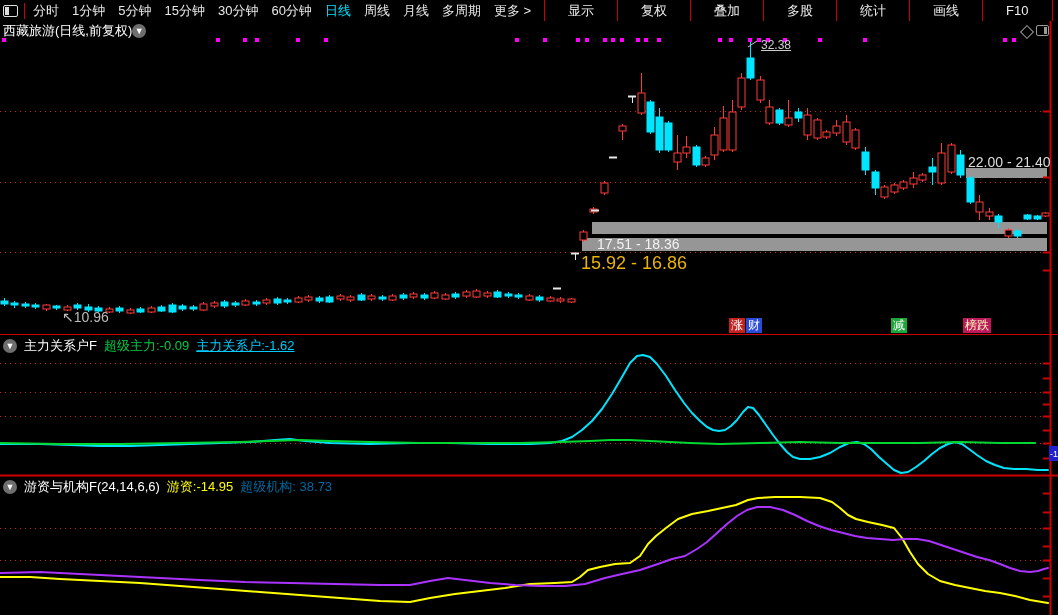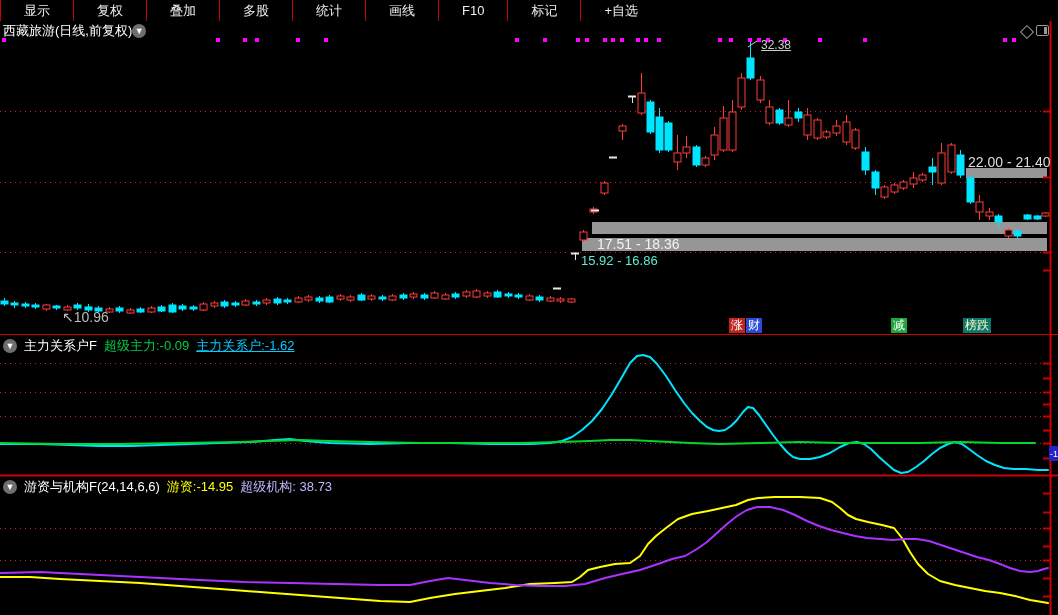--- a/index.html
+++ b/index.html
@@ -19,34 +19,50 @@
   .chev-circle{width:14px;height:14px;border-radius:50%;background:#6e6e6e;color:#fff;font-size:9px;
                display:flex;align-items:center;justify-content:center;line-height:1;}
   .corner-icon{position:absolute;z-index:3;}
   #diamond-icon{left:1022px;top:27px;width:8px;height:8px;border:1px solid #999;transform:rotate(45deg);}
   #panel-icon{left:1036px;top:25px;width:11px;height:9px;border:1px solid #999;border-radius:2px;position:absolute;}
   #panel-icon::after{content:"";position:absolute;right:1px;top:1px;bottom:1px;width:3px;background:#999;}
   .ann{position:absolute;z-index:2;white-space:nowrap;}
   #ann-peak{left:761px;top:38px;font-size:12px;color:#ccc;text-decoration:underline;}
   #ann-high{left:968px;top:154px;font-size:14px;color:#ddd;}
   #ann-mid{left:597px;top:236px;font-size:14px;color:#f2f2f2;}
-  #ann-low2{left:581px;top:253px;font-size:13px;color:#5eead4;}
+  #ann-low2{left:581px;top:253px;font-size:18px;color:#eab308;}
   #ann-low{left:62px;top:309px;font-size:14px;color:#bbb;}
   .tag{position:absolute;top:318px;height:15px;line-height:15px;font-size:12px;padding:0 2px;z-index:2;}
   .phdr{position:absolute;left:3px;z-index:3;display:flex;align-items:center;gap:7px;font-size:13px;}
   #p1-hdr{top:337px;}
   #p2-hdr{top:478px;}
   .pname{color:#fff;}
   .metric{white-space:nowrap;}
   #chart-svg{position:absolute;left:0;top:0;z-index:1;}
 </style>
 </head>
 <body>
 
 <div id="topbar">
+  <div id="tb-left">
+    <span class="win-icon"></span>
+    <span class="tb-sep"></span>
+
+  <span class="tb-item">分时</span>
+      <span class="tb-item">1分钟</span>
+      <span class="tb-item">5分钟</span>
+      <span class="tb-item">15分钟</span>
+      <span class="tb-item">30分钟</span>
+      <span class="tb-item">60分钟</span>
+      <span class="tb-item" style="color: rgb(0, 224, 255);">日线</span>
+      <span class="tb-item">周线</span>
+      <span class="tb-item">月线</span>
+      <span class="tb-item">多周期</span>
+      <span class="tb-item">更多 &gt;</span>
+    </div>
   <div id="tb-right">
 
   <span class="tbr-item">显示</span>
       <span class="tbr-item">复权</span>
       <span class="tbr-item">叠加</span>
       <span class="tbr-item">多股</span>
       <span class="tbr-item">统计</span>
       <span class="tbr-item">画线</span>
       <span class="tbr-item">F10</span>
       <span class="tbr-item">标记</span>
@@ -65,34 +81,34 @@
 <div id="ann-peak" class="ann">32.38</div>
 <div id="ann-high" class="ann">22.00 - 21.40</div>
 <div id="ann-mid" class="ann">17.51 - 18.36</div>
 <div id="ann-low2" class="ann">15.92 - 16.86</div>
 <div id="ann-low" class="ann"><span>↖</span><span>10.96</span></div>
 
 <div id="tags">
     <div class="tag" style="left: 729px; background: rgb(195, 34, 34); color: rgb(255, 255, 255);">涨</div>
     <div class="tag" style="left: 746px; background: rgb(42, 75, 215); color: rgb(255, 255, 255);">财</div>
     <div class="tag" style="left: 891px; background: rgb(30, 165, 60); color: rgb(255, 255, 255);">减</div>
-    <div class="tag" style="left: 963px; background: #0f766e; color: rgb(255, 255, 187);">榜跌</div>
+    <div class="tag" style="left: 963px; background: #be185d; color: rgb(255, 255, 187);">榜跌</div>
   </div>
 
 <div id="p1-hdr" class="phdr">
   <span class="chev-circle">▼</span>
   <span class="pname">主力关系户F</span>
   <span class="metric" style="color: rgb(0, 204, 68);"><span>超级主力:</span><span>-0.09</span></span>
   <span class="metric" style="color: rgb(0, 204, 255); text-decoration: underline;"><span>主力关系户:</span><span>-1.62</span></span>
 </div>
 <div id="p2-hdr" class="phdr">
   <span class="chev-circle">▼</span>
   <span class="pname">游资与机构F(24,14,6,6)</span>
   <span class="metric" style="color: rgb(255, 255, 0);"><span>游资:</span><span>-14.95</span></span>
-  <span class="metric" style="color: #c4b5fd;"><span>超级机构:</span><span> 38.73</span></span>
+  <span class="metric" style="color: #0369a1;"><span>超级机构:</span><span> 38.73</span></span>
 </div>
 
 <svg id="chart-svg" width="1058" height="615">
     <line x1="0" y1="111.5" x2="1048" y2="111.5" stroke="#cc2222" stroke-width="1" stroke-dasharray="1 4"></line>
     <line x1="0" y1="182.5" x2="1048" y2="182.5" stroke="#cc2222" stroke-width="1" stroke-dasharray="1 4"></line>
     <line x1="0" y1="252.5" x2="1048" y2="252.5" stroke="#cc2222" stroke-width="1" stroke-dasharray="1 4"></line>
     <line x1="0" y1="363.5" x2="1048" y2="363.5" stroke="#cc2222" stroke-width="1" stroke-dasharray="1 4"></line>
     <line x1="0" y1="392.5" x2="1048" y2="392.5" stroke="#cc2222" stroke-width="1" stroke-dasharray="1 4"></line>
     <line x1="0" y1="416.5" x2="1048" y2="416.5" stroke="#cc2222" stroke-width="1" stroke-dasharray="1 4"></line>
     <line x1="0" y1="443.5" x2="1048" y2="443.5" stroke="#cc2222" stroke-width="1" stroke-dasharray="1 4"></line>

